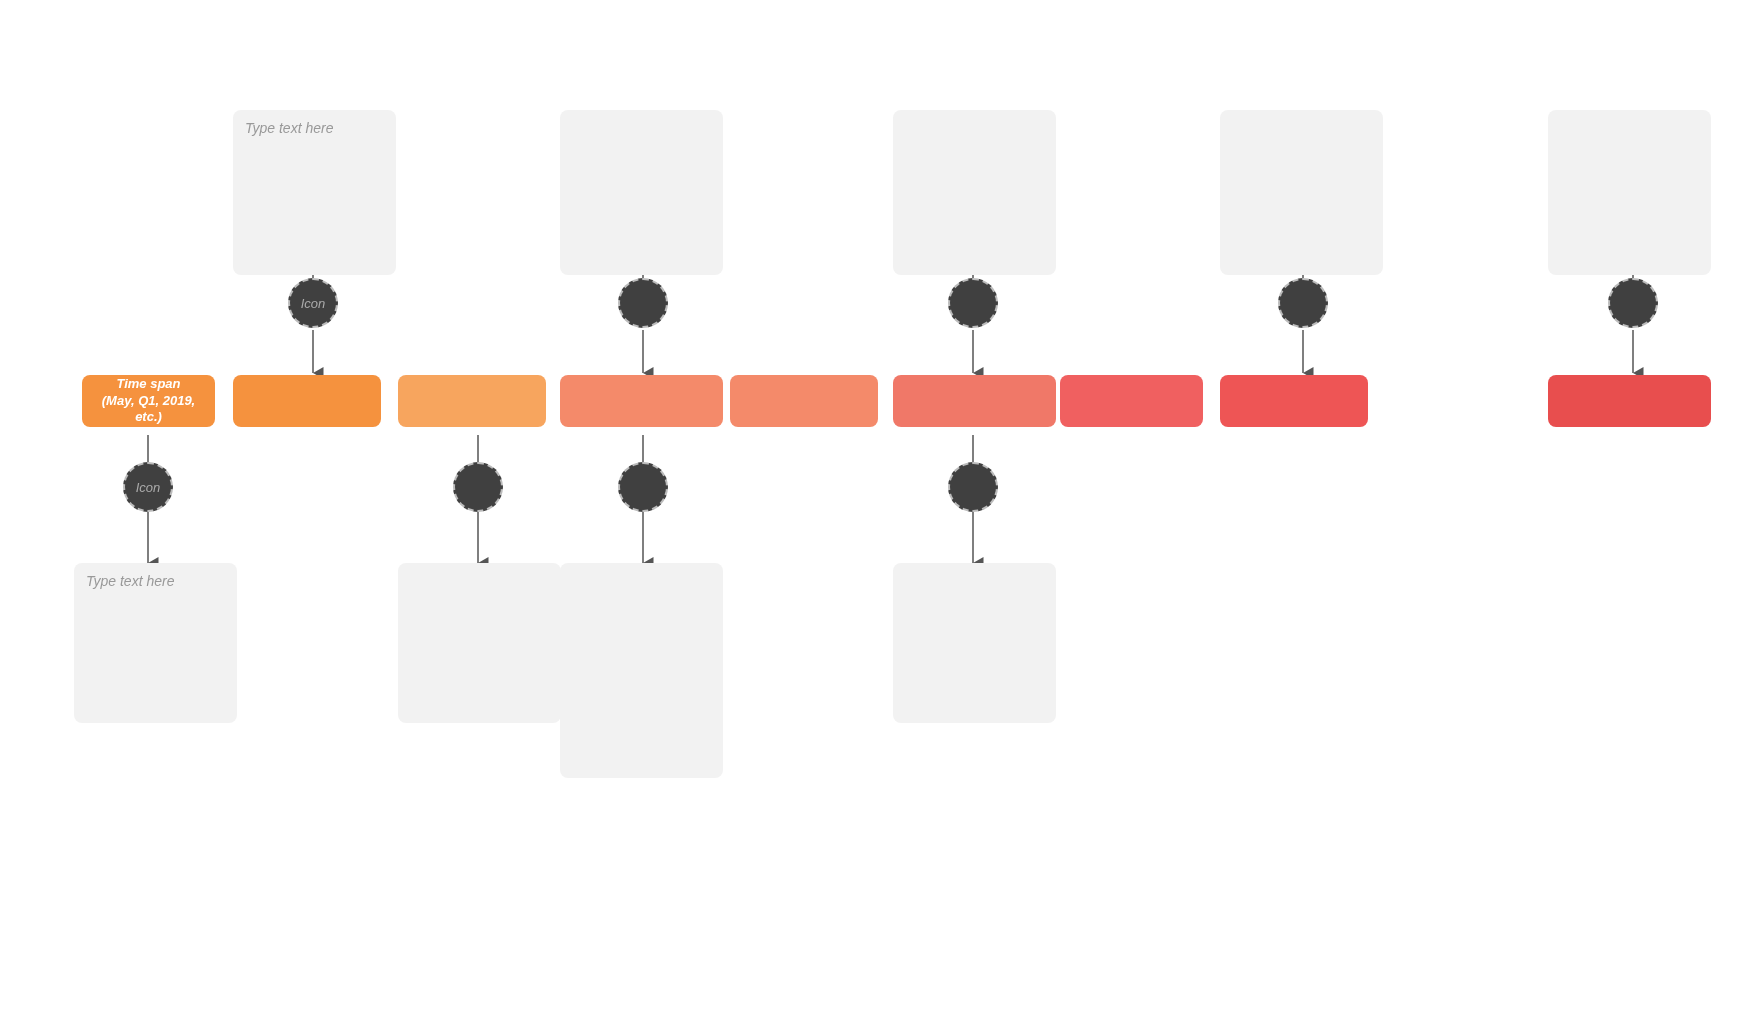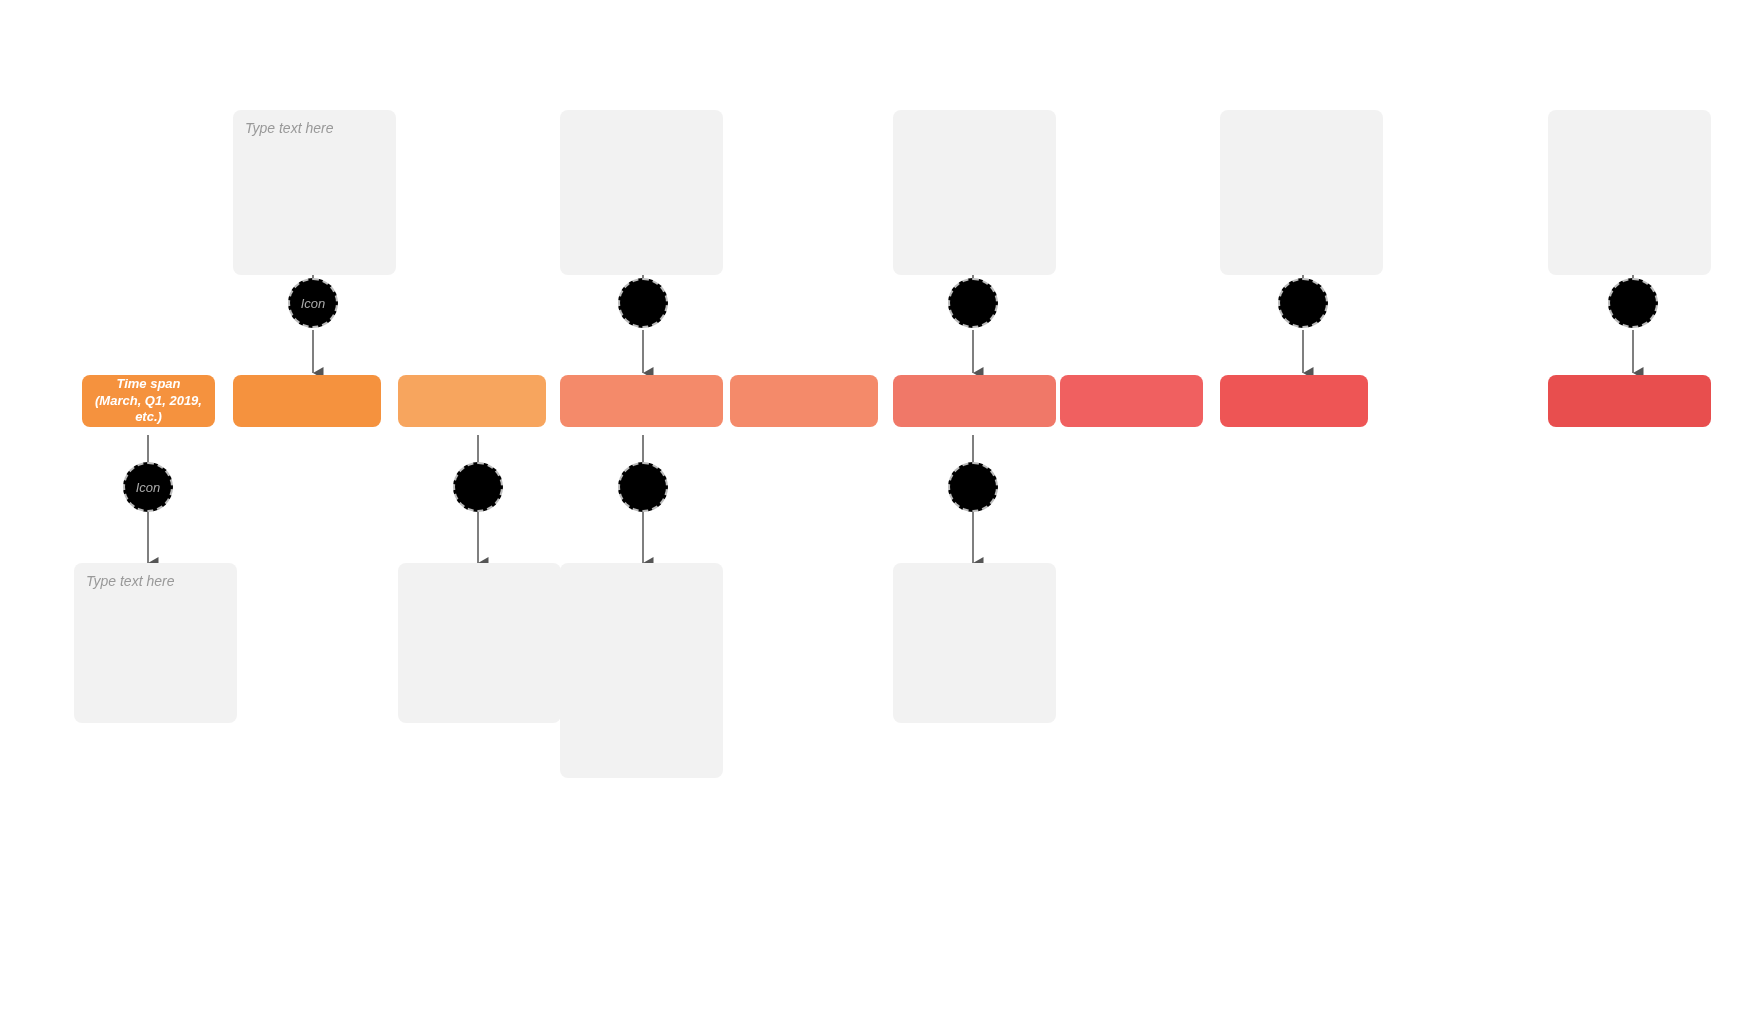--- a/index.html
+++ b/index.html
@@ -53,21 +53,21 @@
       line-height: 1.3;
     }
 
     
     .dashed-circle {
       position: absolute;
       width: 50px;
       height: 50px;
       border-radius: 50%;
       border: 2px dashed #bbb;
-      background: #000000;
+      background: #404040;
       display: flex;
       align-items: center;
       justify-content: center;
       font-size: 13px;
       color: #aaa;
       font-style: italic;
     }
 
     
     .arrows-svg {
@@ -136,21 +136,21 @@
 
   <div class="dashed-circle" style="left:618px; top:278px;"></div>
 
   <div class="dashed-circle" style="left:948px; top:278px;"></div>
 
   <div class="dashed-circle" style="left:1278px; top:278px;"></div>
 
   <div class="dashed-circle" style="left:1608px; top:278px;"></div>
 
   <div class="time-span-label" style="left:82px; top:375px; width:133px;">
-    <span>Time span<br><em>(March, Q1, 2019, etc.)</em></span>
+    <span>Time span<br><em>(May, Q1, 2019, etc.)</em></span>
   </div>
 
   <div class="time-bar" style="left:233px; top:375px; width:148px; background:#f5923e;"></div>
 
   <div class="time-bar" style="left:398px; top:375px; width:148px; background:#f7a55e;"></div>
 
   <div class="time-bar" style="left:560px; top:375px; width:163px; background:#f48a6a;"></div>
 
   <div class="time-bar" style="left:730px; top:375px; width:148px; background:#f48a6a;"></div>
 

